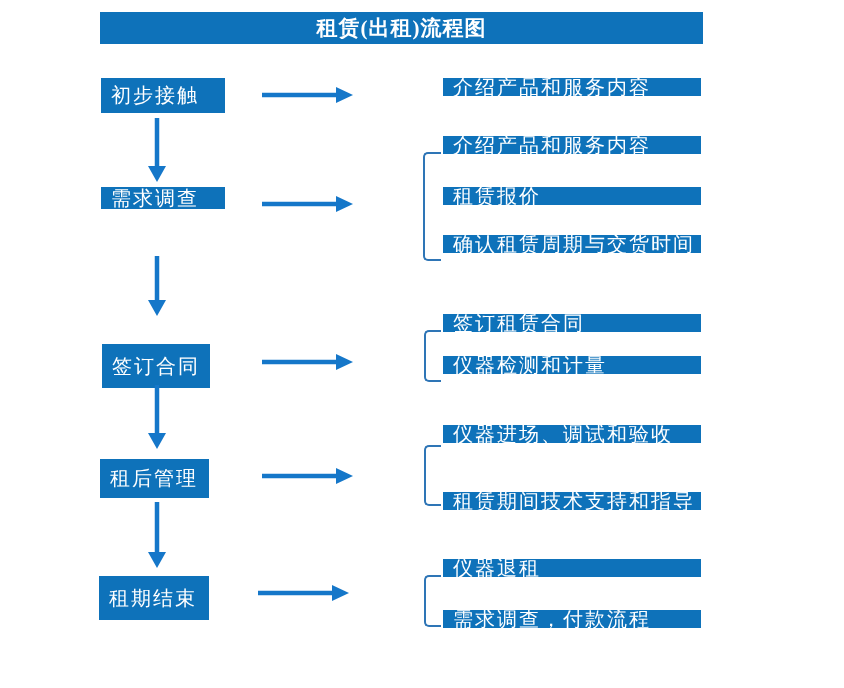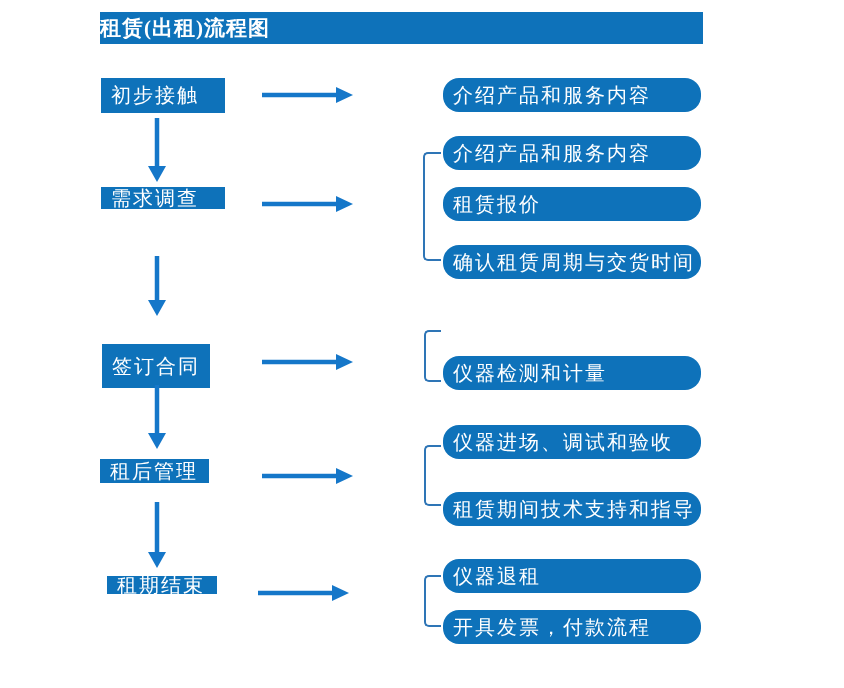--- a/index.html
+++ b/index.html
@@ -16,44 +16,44 @@
   }
   .stage{
     position:relative;
     width:844px;height:688px;
     background:var(--background);
     overflow:hidden;
   }
   .title-bar{
     position:absolute;left:100px;top:12px;width:603px;height:32px;
     background:var(--box-blue);
-    display:flex;align-items:center;justify-content:flex-start;
+    display:flex;align-items:center;justify-content:center;
   }
   .title-bar span{
     color:var(--text-white);
     font-size:21px;font-weight:bold;letter-spacing:1px;
   }
   .box{
     position:absolute;
     background:var(--box-blue);
     color:var(--text-white);
     font-size:20px;font-weight:normal;letter-spacing:2px;
     display:flex;align-items:center;
     padding-left:10px;box-sizing:border-box;
     white-space:nowrap;
   }
   
   .s1{left:101px;top:78px;width:124px;height:35px;}
   .s2{left:101px;top:187px;width:124px;height:22px;}
   .s3{left:102px;top:344px;width:108px;height:44px;}
-  .s4{left:100px;top:459px;width:109px;height:24px;}
-  .s5{left:99px;top:576px;width:110px;height:18px;margin-left:8px;}
+  .s4{left:100px;top:459px;width:109px;height:39px;}
+  .s5{left:99px;top:576px;width:110px;height:44px;}
   
-  .rbox{left:443px;width:258px;height:34px;border-radius:16px;}
-  .r1{top:78px;}  .r2{top:136px;} .r3{top:187px;} .r4{top:245px;padding-left:10px;} .r5{top:314px;}
+  .rbox{left:443px;width:258px;height:18px;}
+  .r1{top:78px;}  .r2{top:136px;} .r3{top:187px;} .r4{top:235px;padding-left:10px;} .r5{top:314px;}
   .r6{top:356px;} .r7{top:425px;} .r8{top:492px;} .r9{top:559px;} .r10{top:610px;}
   
   .arrow{position:absolute;display:block;}
   .arrow line{stroke:var(--arrow-blue);stroke-width:4.5;}
   .arrow polygon{fill:var(--arrow-blue);}
   .h1{left:262px;top:86px;}
   .h2{left:262px;top:195px;}
   .h3{left:262px;top:353px;}
   .h4{left:262px;top:467px;}
   .h5{left:258px;top:584px;}
@@ -129,19 +129,20 @@
 
   <div class="bracket g2"></div>
   <div class="bracket g3"></div>
   <div class="bracket g4"></div>
   <div class="bracket g5"></div>
 
   <div class="box rbox r1">介绍产品和服务内容</div>
   <div class="box rbox r2">介绍产品和服务内容</div>
   <div class="box rbox r3">租赁报价</div>
   <div class="box rbox r4">确认租赁周期与交货时间</div>
+  <div class="box rbox r5">签订租赁合同</div>
   <div class="box rbox r6">仪器检测和计量</div>
   <div class="box rbox r8">租赁期间技术支持和指导</div>
   <div class="box rbox r7">仪器进场、调试和验收</div>
   <div class="box rbox r9">仪器退租</div>
-  <div class="box rbox r10">开具发票，付款流程</div>
+  <div class="box rbox r10">需求调查，付款流程</div>
 
 </div>
 
 </body></html>

